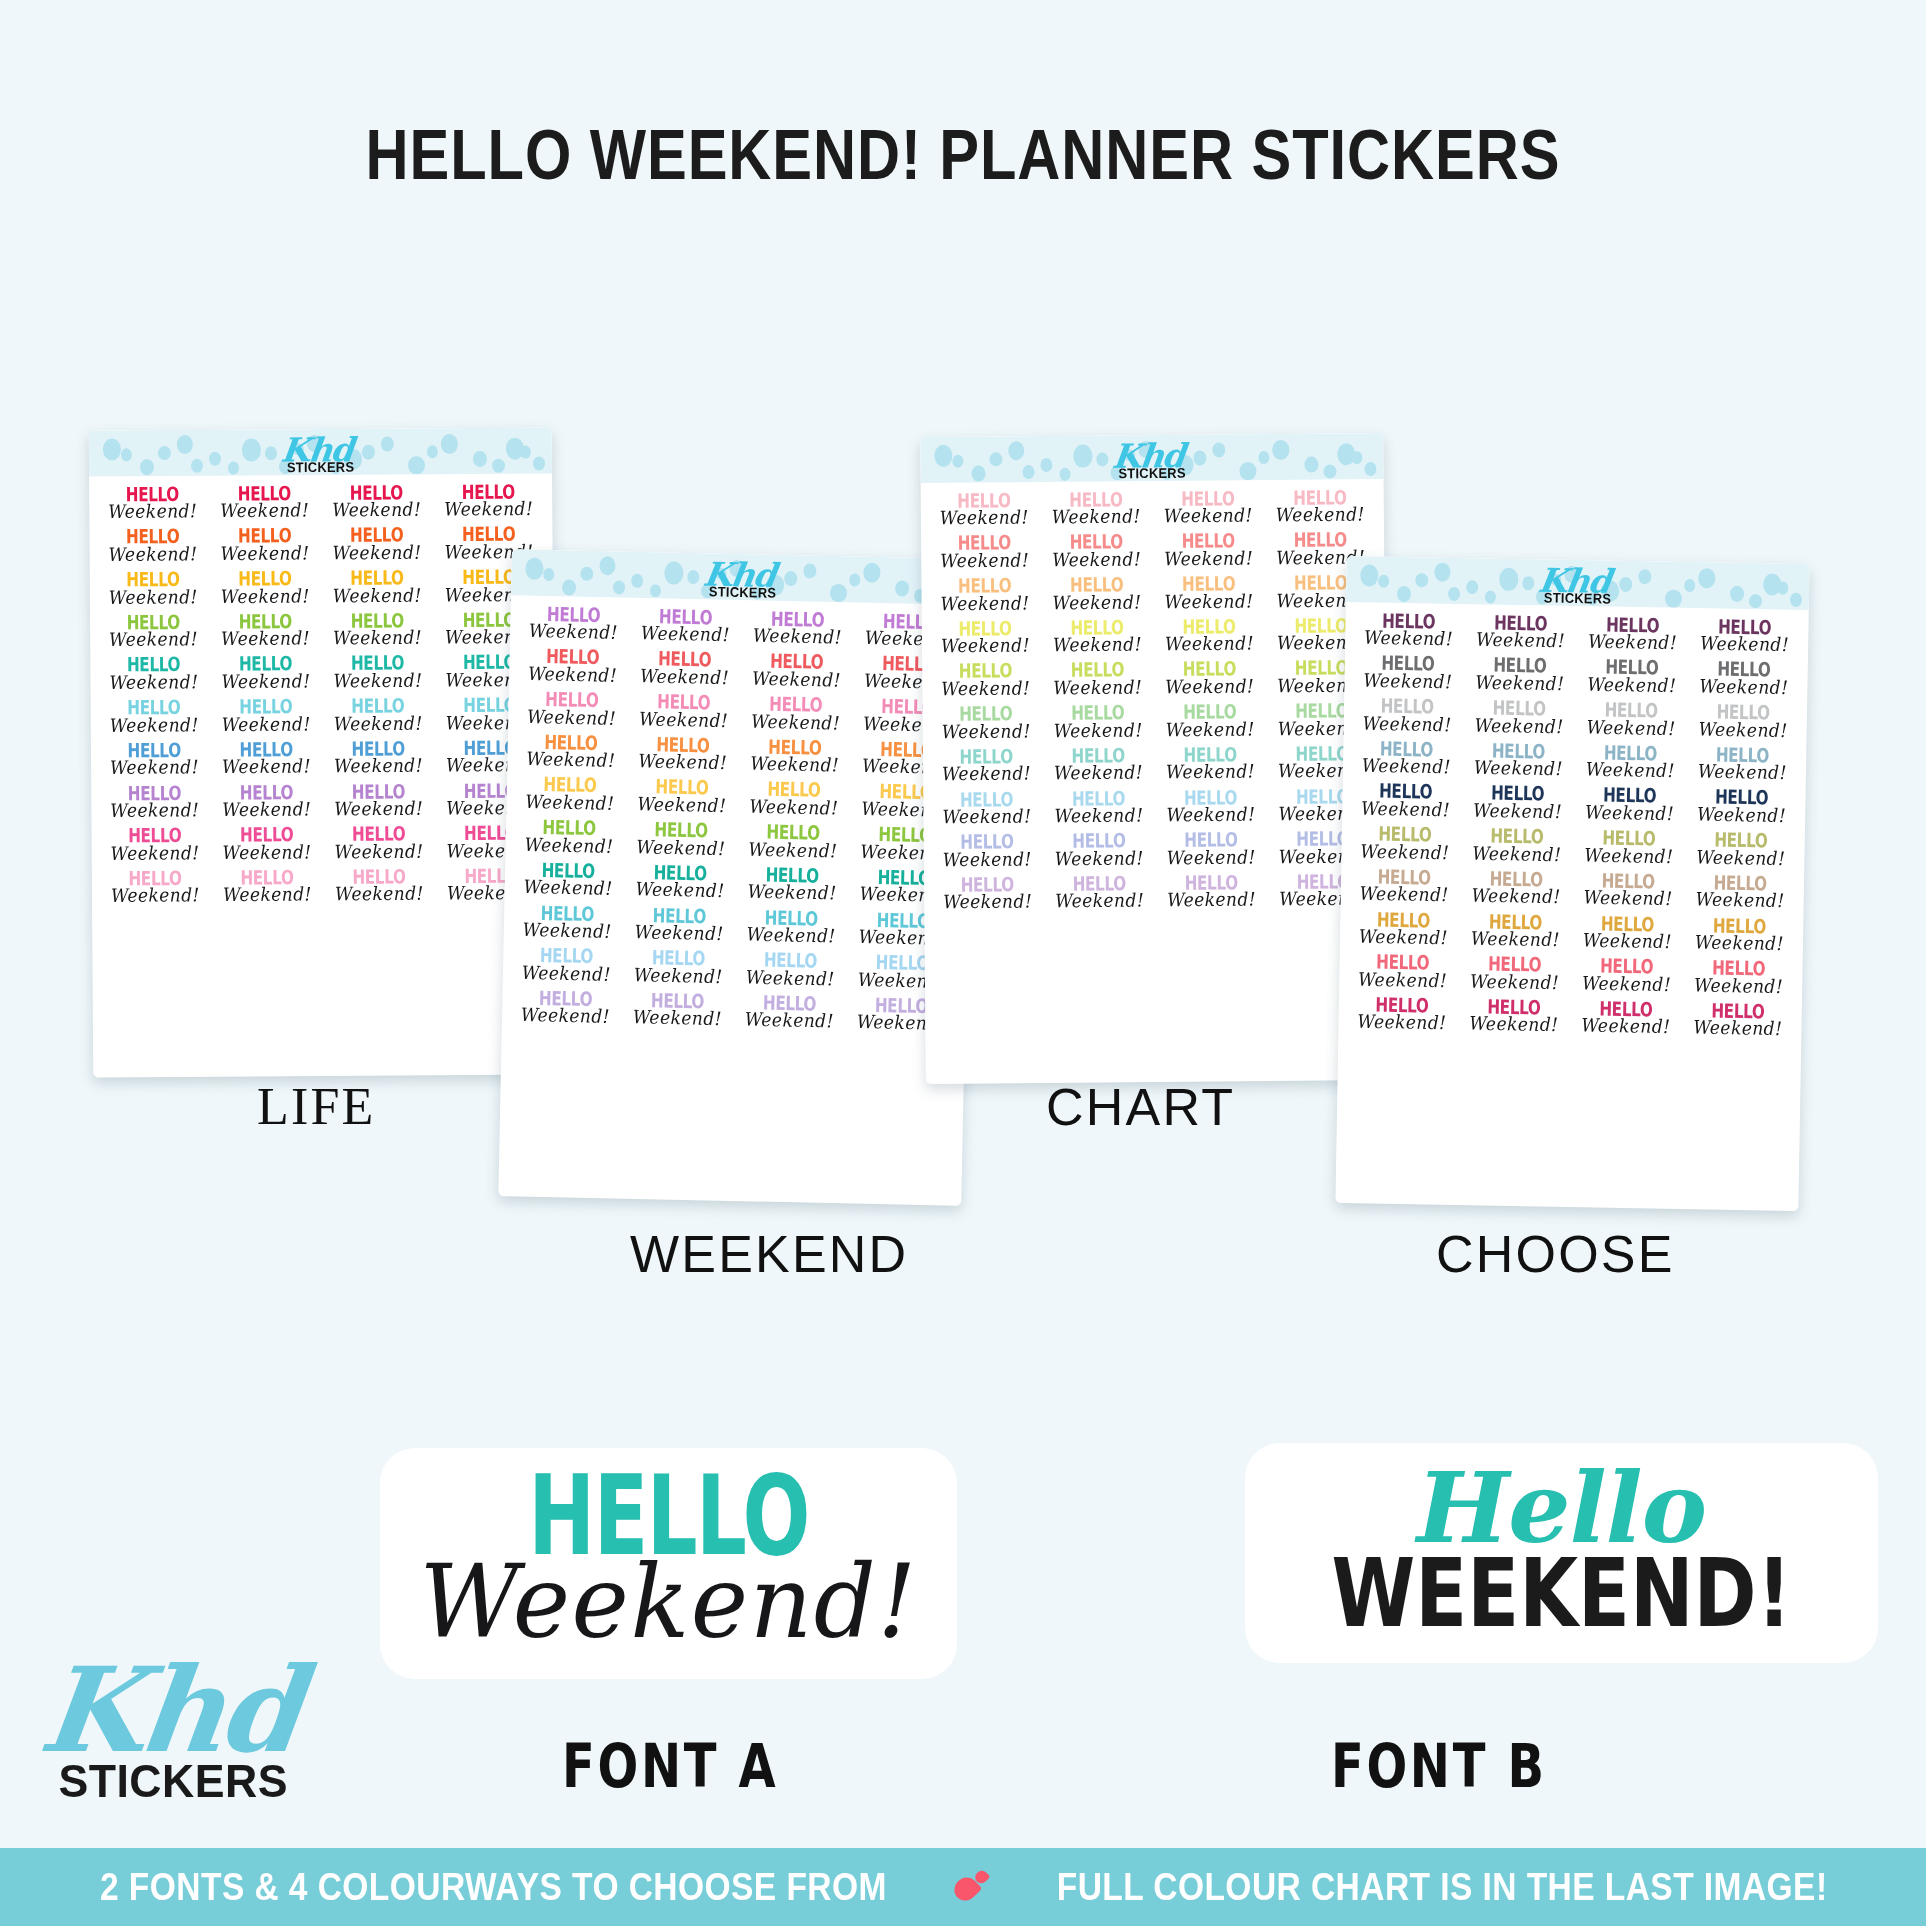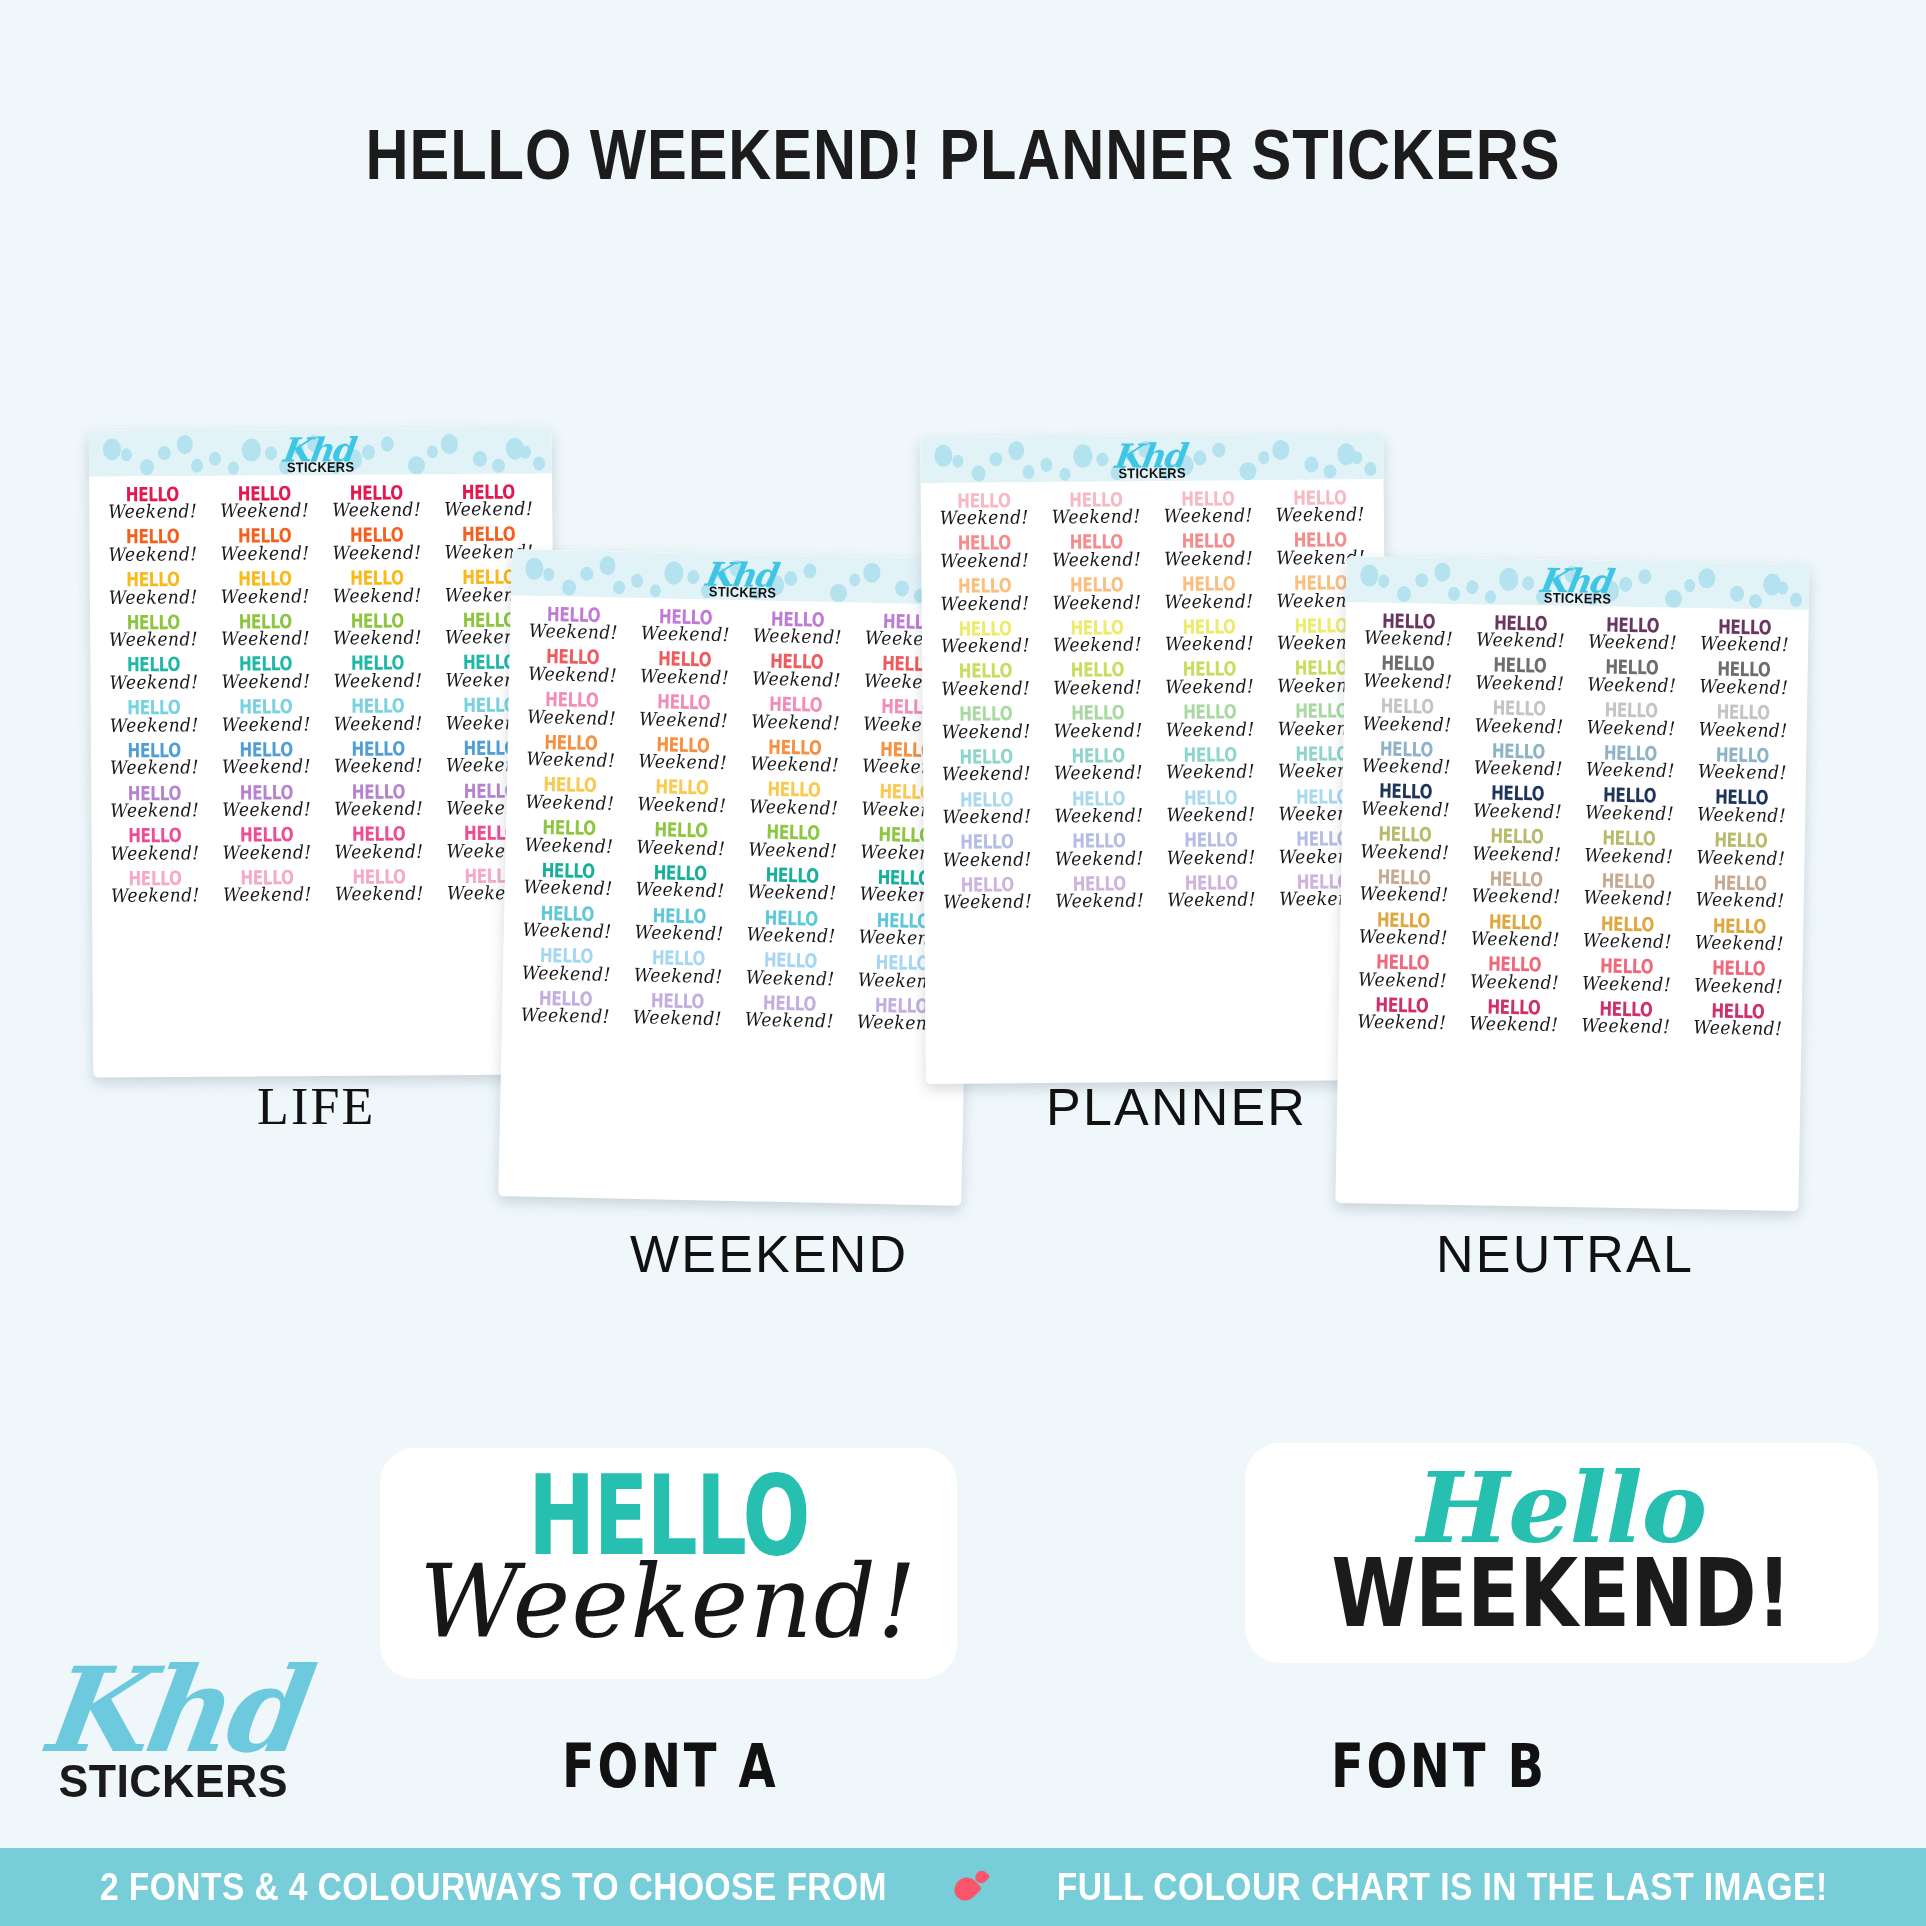--- a/index.html
+++ b/index.html
@@ -791,21 +791,21 @@
       <div class="cell">
         <div class="s-hello" style="color: rgb(207, 180, 222);">HELLO</div>
         <div class="s-weekend">Weekend!</div>
       </div>
       <div class="cell">
         <div class="s-hello" style="color: rgb(207, 180, 222);">HELLO</div>
         <div class="s-weekend">Weekend!</div>
       </div>
     </div>
 </div>
-<div class="cw-label" style="left:1046px;top:1077px;">PLANNER</div>
+<div class="cw-label" style="left:1046px;top:1077px;">CHART</div>
 
 <div class="sheet" style="left:1341px;top:560px;width:463px;height:647px;transform:rotate(1.0deg);--hdrH:46px;--khdSize:33px;--stkSize:14px;">
   <div class="sheet-header">
     <div class="dots-layer">
         <span class="dot" style="left: 3%; top: 18%; width: 18.5px; height: 22px;"></span>
         <span class="dot" style="left: 11%; top: 62%; width: 14px; height: 16.3px;"></span>
         <span class="dot" style="left: 19%; top: 10%; width: 16.3px; height: 19.6px;"></span>
         <span class="dot" style="left: 26%; top: 48%; width: 12px; height: 14px;"></span>
         <span class="dot" style="left: 33%; top: 20%; width: 19.6px; height: 23px;"></span>
         <span class="dot" style="left: 41%; top: 66%; width: 13px; height: 15px;"></span>
@@ -990,21 +990,21 @@
       <div class="cell">
         <div class="s-hello" style="color: rgb(207, 47, 107);">HELLO</div>
         <div class="s-weekend">Weekend!</div>
       </div>
       <div class="cell">
         <div class="s-hello" style="color: rgb(207, 47, 107);">HELLO</div>
         <div class="s-weekend">Weekend!</div>
       </div>
     </div>
 </div>
-<div class="cw-label" style="left:1436px;top:1224px;">NEUTRAL</div>
+<div class="cw-label" style="left:1436px;top:1224px;">CHOOSE</div>
 
 <div class="font-sample" style="left:380px;top:1448px;">
   <div class="sticker-blob">
     <div class="fa-hello">HELLO</div>
     <div class="fa-weekend">Weekend!</div>
   </div>
 </div>
 <div class="font-caption" style="left:535px;top:1731px;">FONT A</div>
 
 <div class="font-sample" style="left:1245px;top:1443px;">

